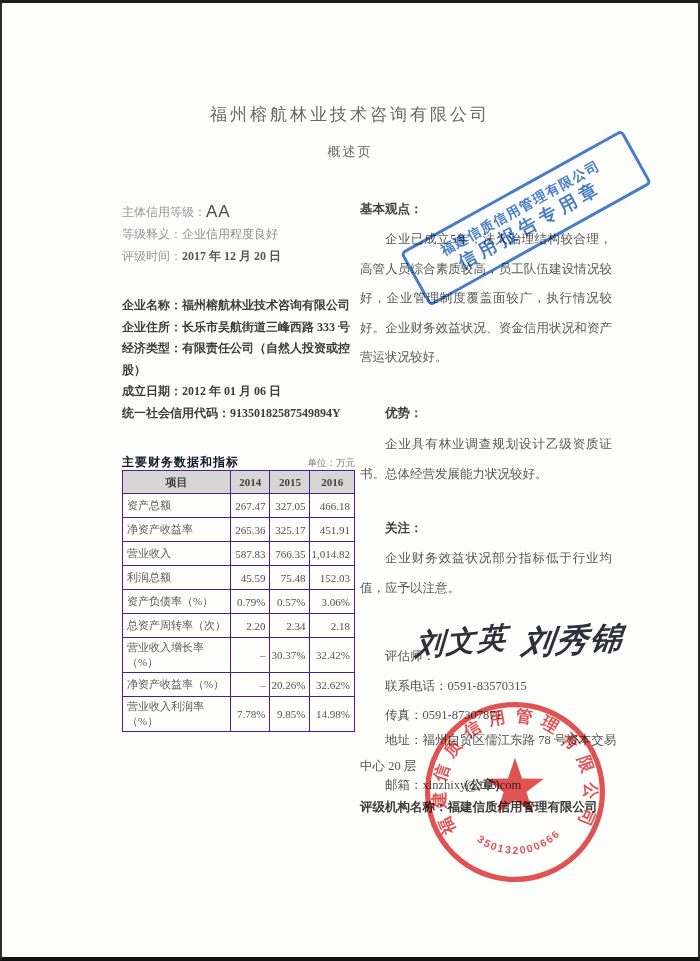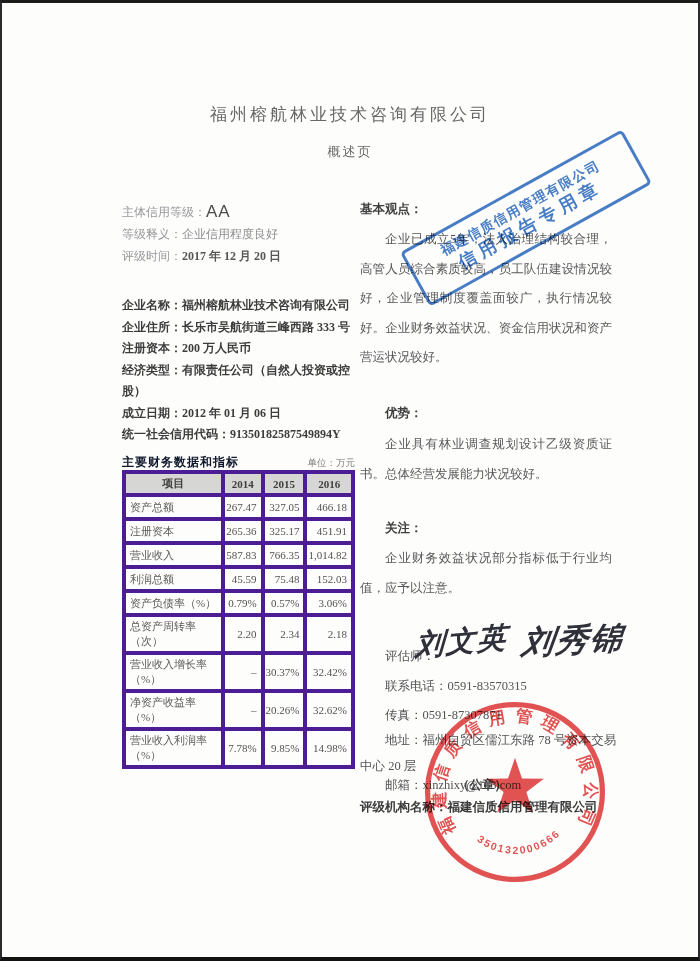--- a/index.html
+++ b/index.html
@@ -28,21 +28,21 @@
   .company-block { position:absolute; left:120px; top:292px; width:233px;
     font-size:12px; line-height:21.5px; font-weight:600; color:#3c3c3c; }
 
   .table-caption { position:absolute; left:120px; top:451px; width:233px;
     display:flex; justify-content:space-between; align-items:baseline; }
   .table-caption .t { font-size:12px; font-weight:600; color:#0f172a; letter-spacing:1px; }
   .table-caption .u { font-size:9.5px; color:#7a7a7a; }
 
   table.fin { position:absolute; left:120px; top:467px; width:233px;
     border-collapse:collapse; font-size:11px; color:#525252; }
-  table.fin th, table.fin td { border:4px solid #4c1d95; }
+  table.fin th, table.fin td { border:1px solid #4c1d95; }
   table.fin th { background:#d6d6d4; font-weight:700; color:#3f3f3f;
     height:23px; text-align:center; }
   table.fin td.lab { padding:2px 2px 2px 4px; height:24px; color:#5a5a5a; }
   table.fin td.num { text-align:right; padding:2px 4px 2px 1px;
     font-family:"Liberation Serif","DejaVu Serif",serif;margin-left:10px; }
   table.fin col.c0 { width:113px; } table.fin col.cy { width:40px; }
 
   
   .rc { position:absolute; left:358px; width:252px; font-size:12.5px; }
   .sec-title { font-weight:700; color:#3e3e3e; font-size:12.5px; }
@@ -79,21 +79,20 @@
 
   <div class="rating-block">
     <div class="rating-line"><span>主体信用等级：</span><span class="grade">AA</span></div>
     <div class="rating-line"><span>等级释义：</span><span class="val">企业信用程度良好</span></div>
     <div class="rating-line"><span>评级时间：</span><span class="val-strong">2017 年 12 月 20 日</span></div>
   </div>
 
   <div class="company-block">
     <div><span>企业名称：</span><span>福州榕航林业技术咨询有限公司</span></div>
     <div><span>企业住所：</span><span>长乐市吴航街道三峰西路 333 号</span></div>
-    <div><span>注册资本：</span><span>200 万人民币</span></div>
     <div><span>经济类型：</span><span>有限责任公司（自然人投资或控股）</span></div>
     <div><span>成立日期：</span><span>2012 年 01 月 06 日</span></div>
     <div><span>统一社会信用代码：</span><span>91350182587549894Y</span></div>
   </div>
 
   <div class="table-caption">
     <span class="t">主要财务数据和指标</span>
     <span class="u">单位：万元</span>
   </div>
   <table class="fin">
@@ -110,21 +109,21 @@
       <th>2015</th>
       <th>2016</th>
     </tr>
     <tr>
           <td class="lab">资产总额</td>
           <td class="num">267.47</td>
           <td class="num">327.05</td>
           <td class="num">466.18</td>
         </tr>
     <tr>
-          <td class="lab">注册资本</td>
+          <td class="lab">净资产收益率</td>
           <td class="num">265.36</td>
           <td class="num">325.17</td>
           <td class="num">451.91</td>
         </tr>
     <tr>
           <td class="lab">营业收入</td>
           <td class="num">587.83</td>
           <td class="num">766.35</td>
           <td class="num">1,014.82</td>
         </tr>

